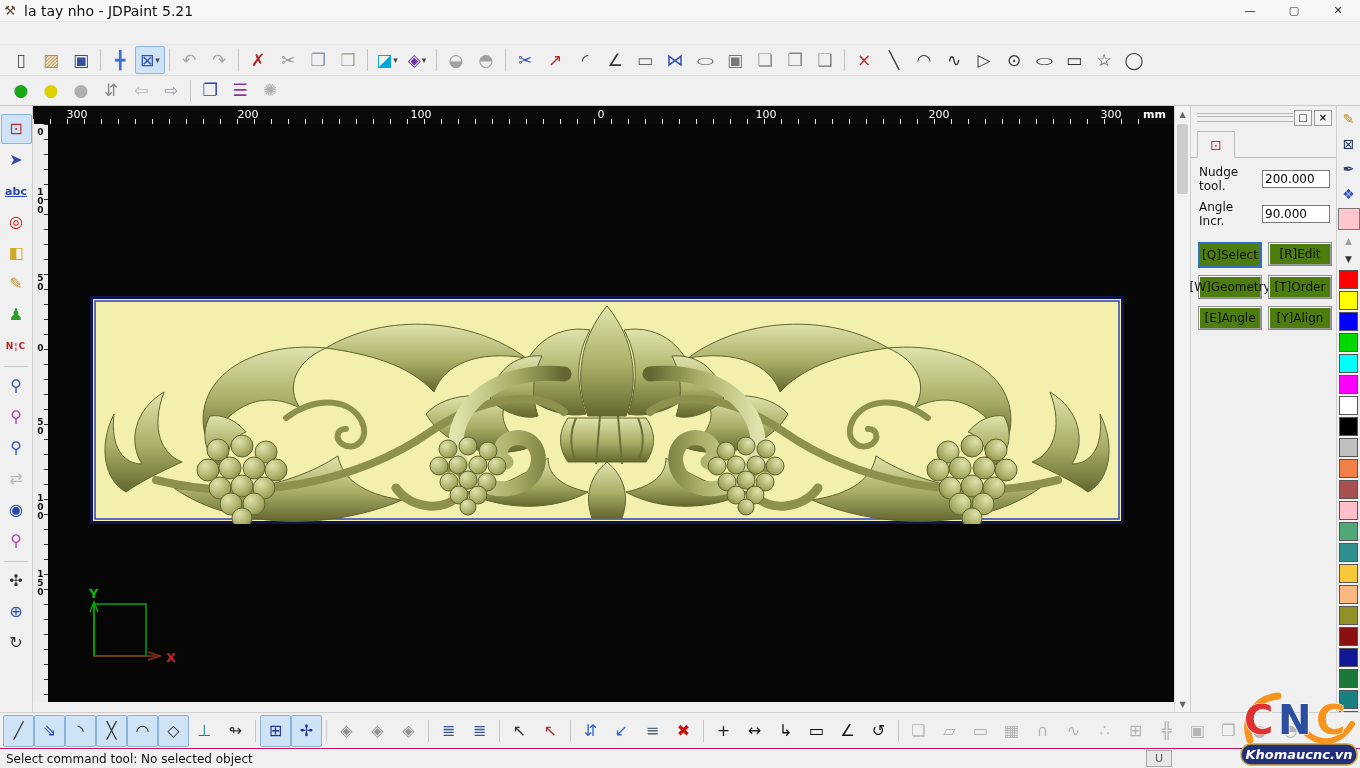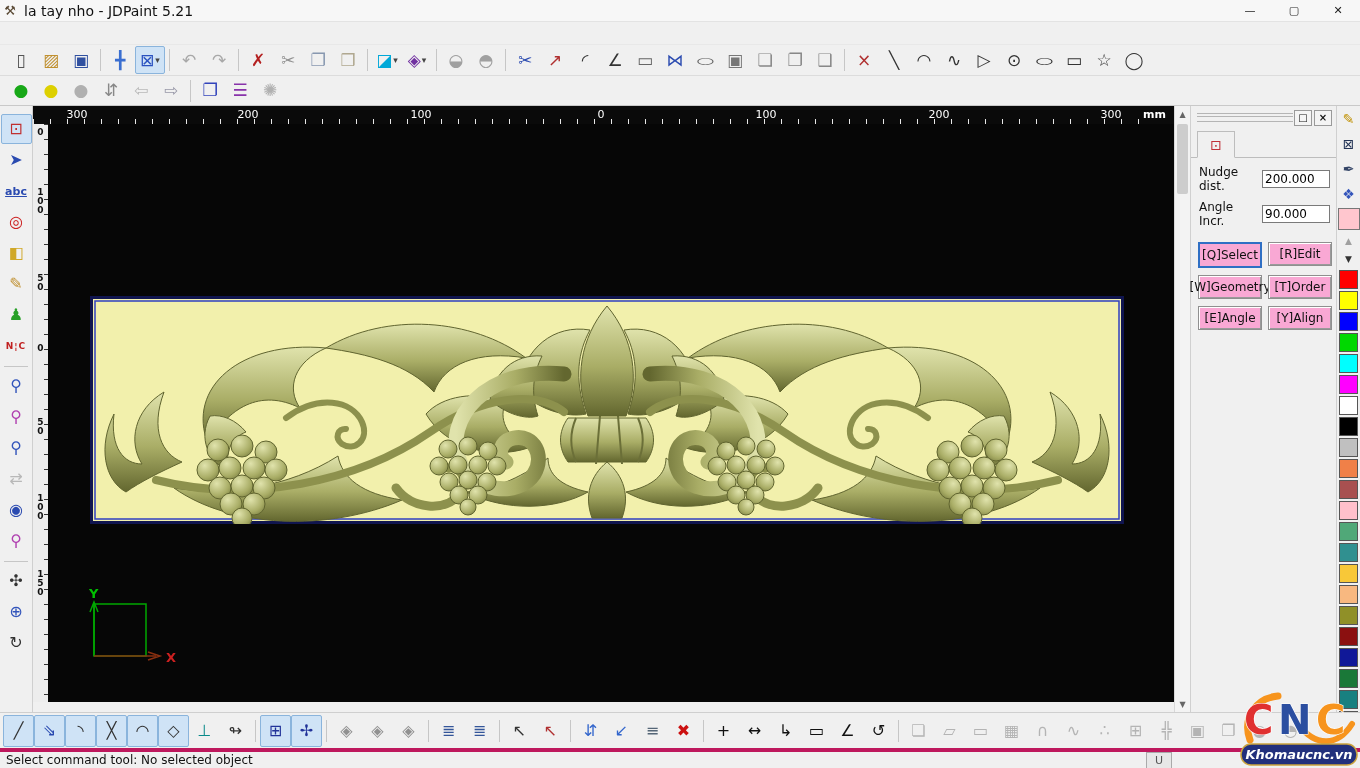--- a/index.html
+++ b/index.html
@@ -66,32 +66,32 @@
   .rp-sm{width:16px;height:14px;border:1px solid #9a9a9a;background:#f4f4f4;display:flex;
          align-items:center;justify-content:center;font-size:10px;line-height:1;font-weight:bold;}
   #rp-tab{position:relative;height:26px;margin-top:4px;border-bottom:1px solid #bdbdbd;}
   .tab-box{position:absolute;left:6px;bottom:-1px;width:36px;height:25px;background:#f0f0f0;
            border:1px solid #bdbdbd;border-bottom:1px solid #f0f0f0;display:flex;align-items:center;justify-content:center;
            font-size:14px;color:#c03038;}
   .fld-row{display:flex;align-items:center;margin:7px 6px 0 8px;}
   .fld-label{flex:1;font-size:12px;}
   .fld-input{width:62px;height:16px;border:1px solid #7a7a7a;background:#fff;font:12px "DejaVu Sans",sans-serif;padding:0 2px;}
   #rp-buttons{display:grid;grid-template-columns:64px 64px;gap:7px 6px;margin:14px 0 0 7px;}
-  .rp-btn{height:22px;background:#f9a8d4;border:1px solid #8f8f8f;box-shadow:inset 1px 1px 0 #fff,inset -1px -1px 0 #9a9a9a;
+  .rp-btn{height:22px;background:#4d7c0f;border:1px solid #8f8f8f;box-shadow:inset 1px 1px 0 #fff,inset -1px -1px 0 #9a9a9a;
           display:flex;align-items:center;justify-content:center;font-size:12px;text-align:right;}
   .rp-btn.focused{border:2px solid #2f6fc4;box-shadow:none;}
   
   #cstrip{position:absolute;left:1336px;top:106px;width:24px;height:662px;background:#f0f0f0;
           border-left:1px solid #d0d0d0;box-sizing:border-box;display:flex;flex-direction:column;align-items:center;}
   #cstrip .tb-btn{width:22px;height:23px;font-size:14px;}
   .swatch{width:19px;height:19px;border:1px solid #555;margin-top:2px;flex:0 0 auto;box-sizing:border-box;}
   .cur-swatch{width:20px;height:20px;border:1px solid #777;margin:2px 0;}
   
   #statusbar{position:absolute;left:0;top:748px;width:1360px;height:20px;background:#f0f0f0;
-             border-top:4px solid #be185d;display:flex;align-items:center;box-sizing:border-box;}
+             border-top:1px solid #be185d;display:flex;align-items:center;box-sizing:border-box;}
   #sb-msg{padding-left:6px;flex:1;}
   #sb-coords{width:330px;text-align:center;border-left:1px solid #d0d0d0;}
   #sb-unit{width:24px;height:15px;margin:0 8px 0 60px;border:1px solid #aaa;background:#e7e7e7;
            display:flex;align-items:center;justify-content:center;font-size:11px;color:#555;}
   #sb-right-pad{width:180px;}
   
   #logo{position:absolute;right:2px;bottom:0;width:118px;height:78px;z-index:60;}
 </style>
 </head>
 <body>
@@ -442,21 +442,21 @@
       <div class="rp-btns">
         <div class="rp-sm">□</div>
         <div class="rp-sm">×</div>
       </div>
     </div>
     <div id="rp-tab">
       <div class="tab-box">⊡</div>
     </div>
     <div id="rp-fields">
         <div class="fld-row">
-          <span class="fld-label">Nudge dist.</span>
+          <span class="fld-label">Nudge tool.</span>
           <input class="fld-input" value="200.000" style="">
         </div>
         <div class="fld-row">
           <span class="fld-label">Angle Incr.</span>
           <input class="fld-input" value="90.000" style="">
         </div>
       </div>
     <div id="rp-buttons">
         <div class="rp-btn focused">[Q]Select</div>
         <div class="rp-btn">[R]Edit</div>

